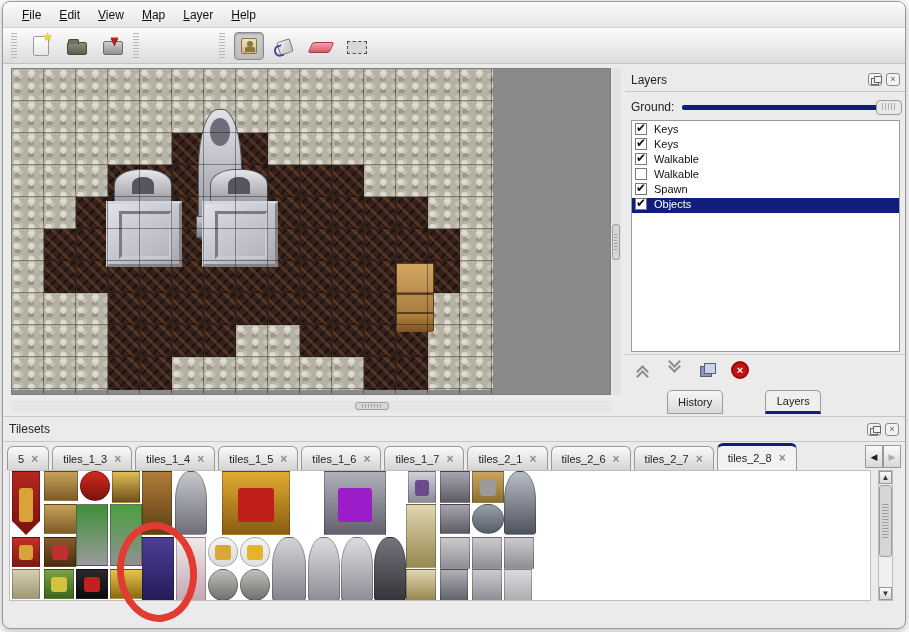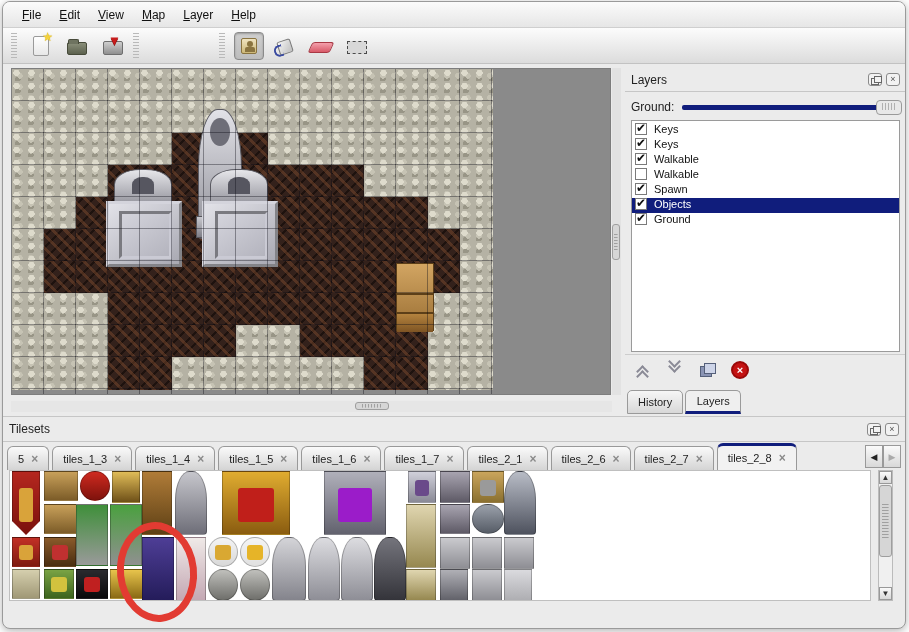--- a/index.html
+++ b/index.html
@@ -75,21 +75,21 @@
   .cbx.checked::after{content:"✔";position:absolute;left:0px;top:-3px;font-size:12px;color:#111;}
   .layer-actions{position:absolute;left:0;right:0;bottom:30px;height:30px;border-top:1px solid #cdcdcd;display:flex;align-items:center;padding-left:10px;gap:14px;}
   .act{width:18px;height:18px;position:relative;}
   .chev{position:absolute;left:3px;width:9px;height:9px;border:2px solid #8a8a96;border-left:none;border-bottom:none;}
   .act-up .chev1{top:6px;transform:rotate(-45deg);} .act-up .chev2{top:11px;transform:rotate(-45deg);}
   .act-down .chev1{top:1px;transform:rotate(135deg);} .act-down .chev2{top:-4px;transform:rotate(135deg);}
   .act-dup::before{content:"";position:absolute;left:1px;top:5px;width:10px;height:9px;border:1px solid #55607a;background:#8a94b4;}
   .act-dup::after{content:"";position:absolute;left:5px;top:2px;width:10px;height:9px;border:1px solid #55607a;background:#cdd4e8;}
   .act-del{border-radius:50%;background:#c41212;border:2px solid #9a0808;color:#fff;font-size:11px;font-weight:bold;text-align:center;line-height:14px;}
   .dock-tabs{position:absolute;left:2px;bottom:0;height:24px;display:flex;}
-  .dock-tab{min-width:56px;padding:0 10px;font-size:11px;color:#222;background:linear-gradient(#f6f6f6,#d8d8d8);border:1px solid #9a9a9a;border-radius:5px 5px 0 0;display:flex;align-items:center;justify-content:center;margin-right:2px;}
+  .dock-tab{min-width:56px;padding:0 10px;font-size:11px;color:#222;background:linear-gradient(#f6f6f6,#d8d8d8);border:1px solid #9a9a9a;border-radius:5px 5px 0 0;display:flex;align-items:center;justify-content:center;margin-right:2px;margin-left:40px;}
   .dock-tab.active{background:#efefef;border-bottom:3px solid #101d7c;font-weight:normal;}
 
   
   .tilesets-dock{position:absolute;left:0;top:414px;right:0;height:188px;border-top:1px solid #c6c6c6;}
   .ts-tabs{position:absolute;left:4px;top:26px;right:40px;height:27px;display:flex;align-items:flex-end;overflow:hidden;}
   .ts-tab{height:24px;display:flex;align-items:center;justify-content:center;gap:7px;font-size:11px;color:#222;background:linear-gradient(#fafafa,#d4d4d4);border:1px solid #999;border-bottom:none;border-radius:6px 6px 0 0;padding:0 10px;margin-right:3px;flex:none;}
   .ts-tab.active{height:27px;background:#f2f2f2;border-top:3px solid #101d7c;}
   .ts-close{font-size:12px;font-weight:bold;color:#8a8a8a;}
   .ts-arrows{position:absolute;right:4px;top:28px;display:flex;}
   .ts-arrow{width:18px;height:23px;border:1px solid #999;background:linear-gradient(#fafafa,#d8d8d8);font-size:9px;display:flex;align-items:center;justify-content:center;color:#222;}
@@ -355,24 +355,20 @@
           <span>Walkable</span>
         </div>
         <div class="layer-row">
           <div class="cbx checked"></div>
           <span>Spawn</span>
         </div>
         <div class="layer-row selected">
           <div class="cbx checked"></div>
           <span>Objects</span>
         </div>
-        <div class="layer-row">
-          <div class="cbx checked"></div>
-          <span>Ground</span>
-        </div>
       </div>
     <div class="layer-actions">
       <span class="act act-up">
           <i class="chev chev1"></i>
           <i class="chev chev2"></i>
         </span>
       <span class="act act-down">
           <i class="chev chev1"></i>
           <i class="chev chev2"></i>
         </span>

